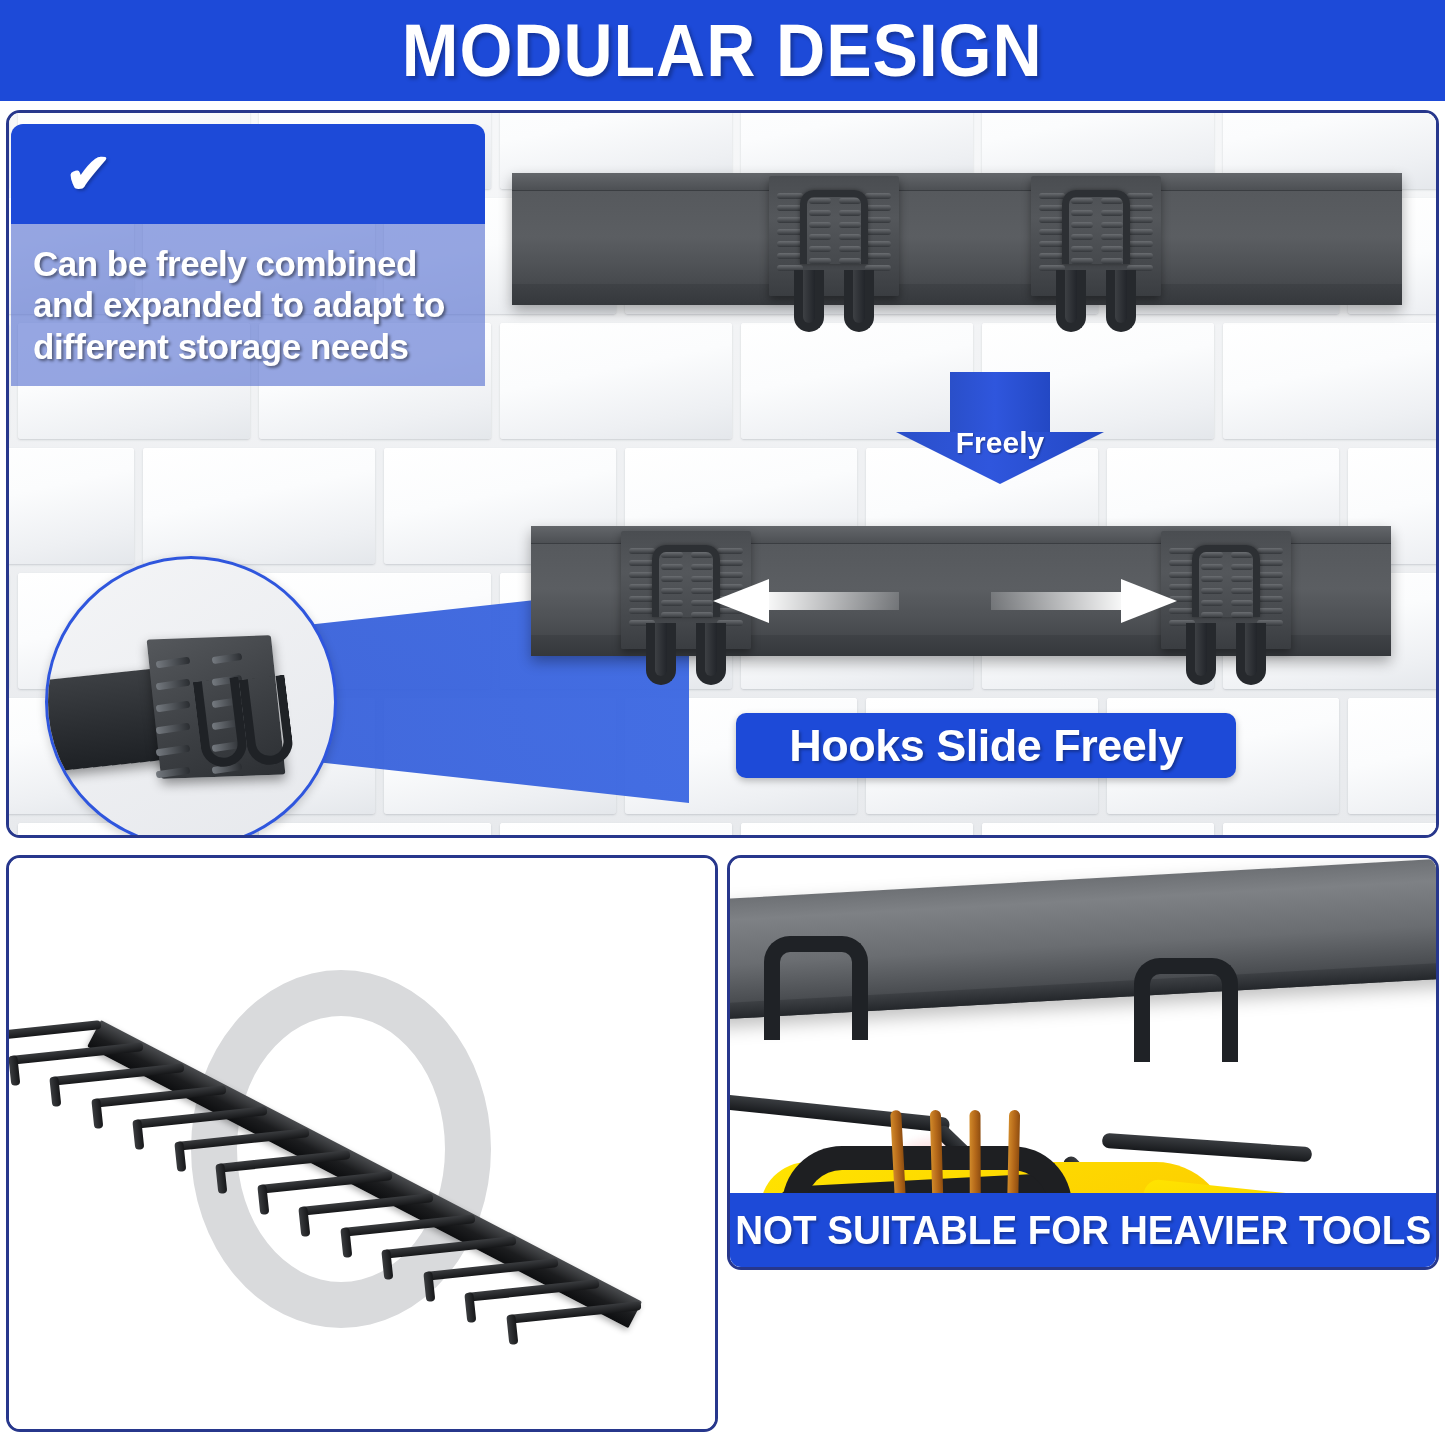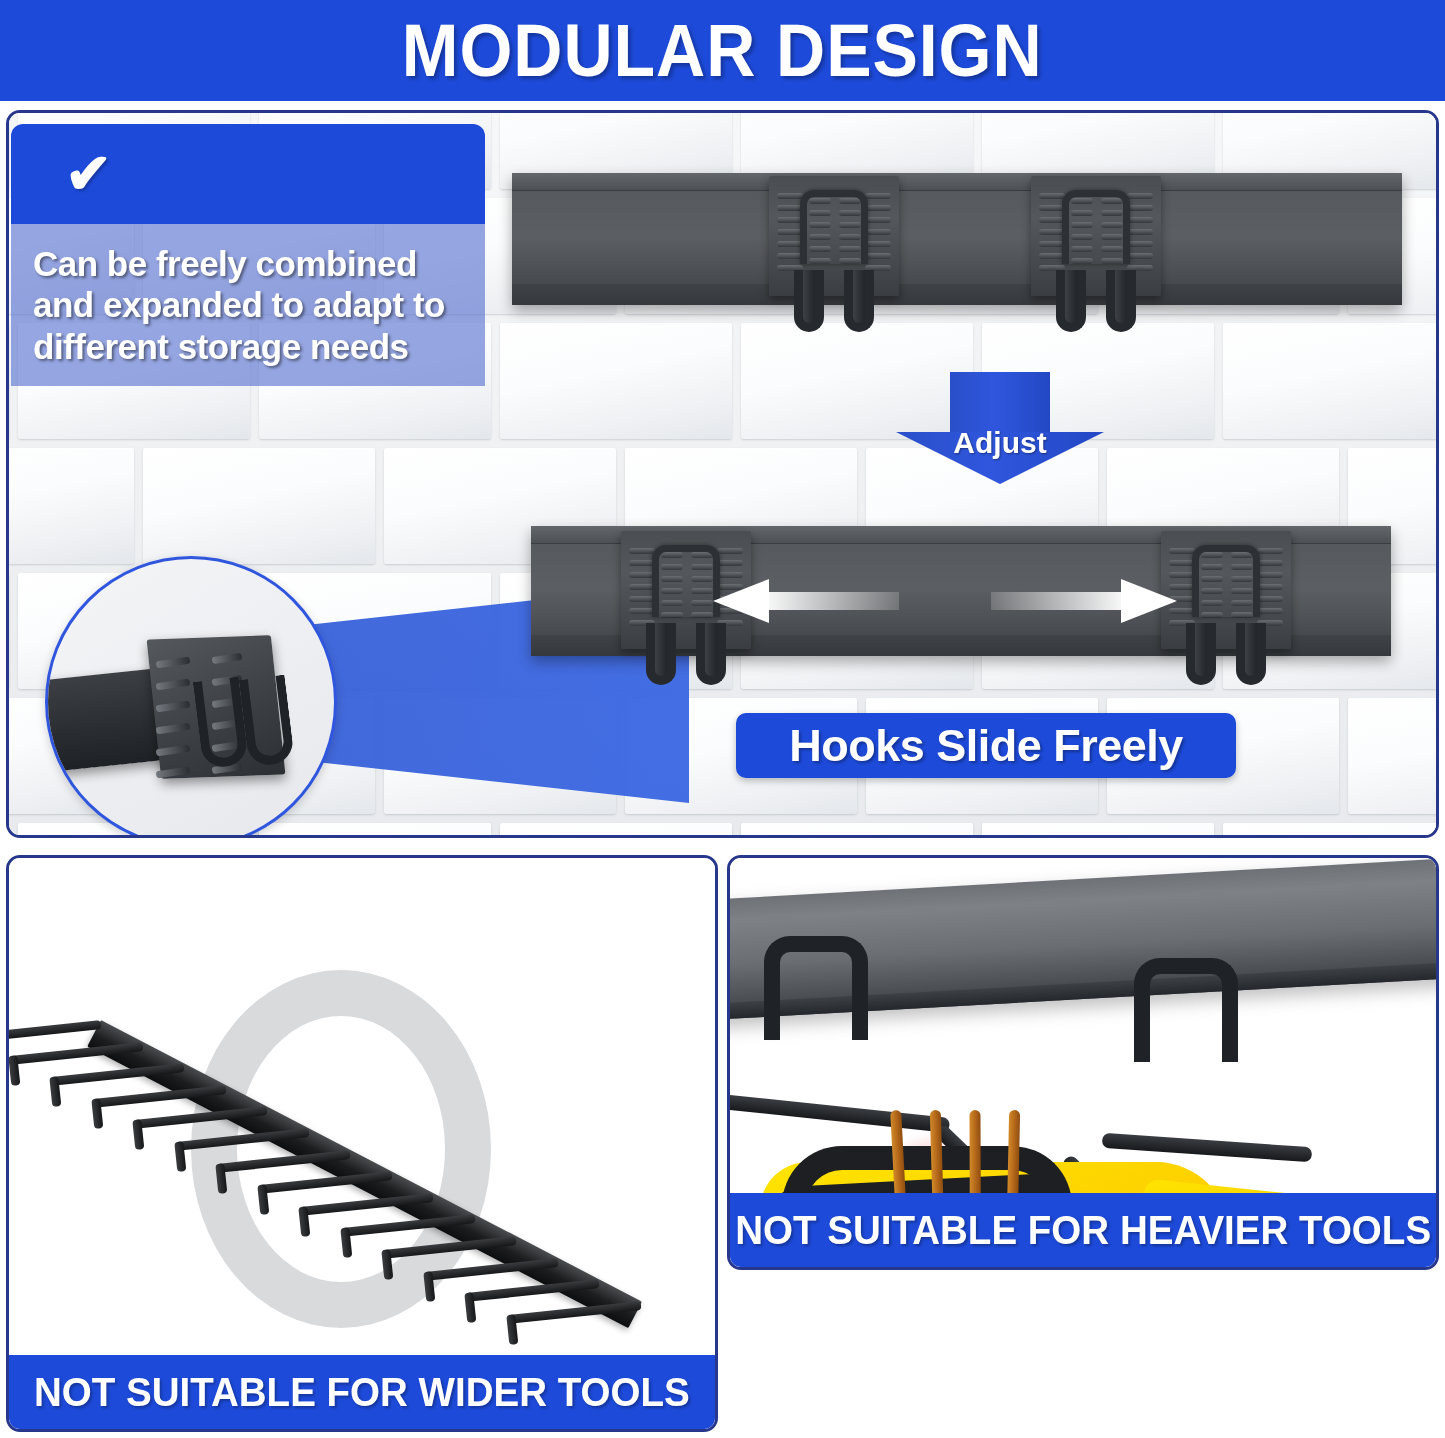--- a/index.html
+++ b/index.html
@@ -628,21 +628,21 @@
 <div id="ours-badge">
   <span id="ours-check">✔</span>
 </div>
 <div id="ours-desc">
   <span id="ours-desc-text">Can be freely combined and expanded to adapt to different storage needs</span>
 </div>
 
 <div id="adjust-arrow">
   <div class="shaft"></div>
   <div class="head"></div>
-  <div id="adjust-label">Adjust</div>
+  <div id="adjust-label">Freely</div>
 </div>
 
 <div id="slide-badge">
   <span id="slide-badge-text">Hooks Slide Freely</span>
 </div>
 
 <div class="panel" id="panel-bl">
   <div id="bl-stage">
     <div id="no-circle"></div>
     <div id="rack">
@@ -658,23 +658,20 @@
           <div class="prong" style="left: 220.5px; top: 213.2px; transform: rotate(-6deg);"></div>
           <div class="prong" style="left: 262px; top: 234.8px; transform: rotate(-6deg);"></div>
           <div class="prong" style="left: 303.5px; top: 256.4px; transform: rotate(-6deg);"></div>
           <div class="prong" style="left: 345px; top: 278px; transform: rotate(-6deg);"></div>
           <div class="prong" style="left: 386.5px; top: 299.6px; transform: rotate(-6deg);"></div>
           <div class="prong" style="left: 428px; top: 321.2px; transform: rotate(-6deg);"></div>
           <div class="prong" style="left: 469.5px; top: 342.8px; transform: rotate(-6deg);"></div>
         </div>
     </div>
   </div>
-  <div class="caption">
-    <span>NOT SUITABLE FOR WIDER TOOLS</span>
-  </div>
 </div>
 
 <div class="panel" id="panel-br">
   <div id="br-stage">
 
     <div id="br-rail">
         <div class="edge"></div>
       </div>
 
     <div class="br-ubar" style="left:34px;  top:78px;"></div>

